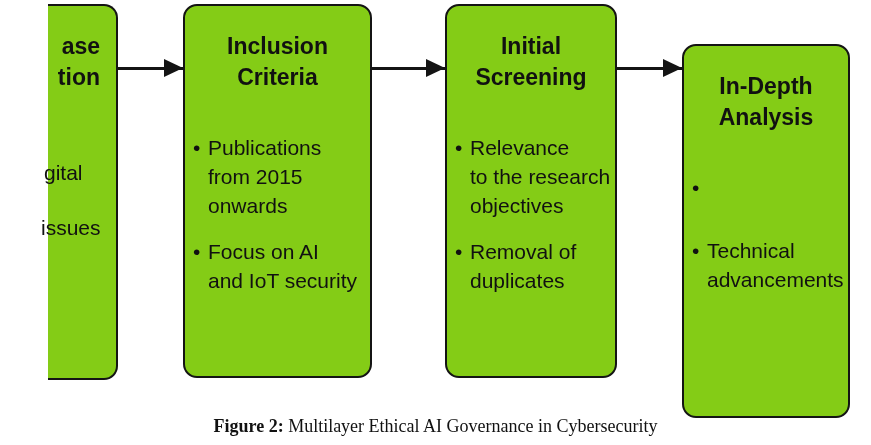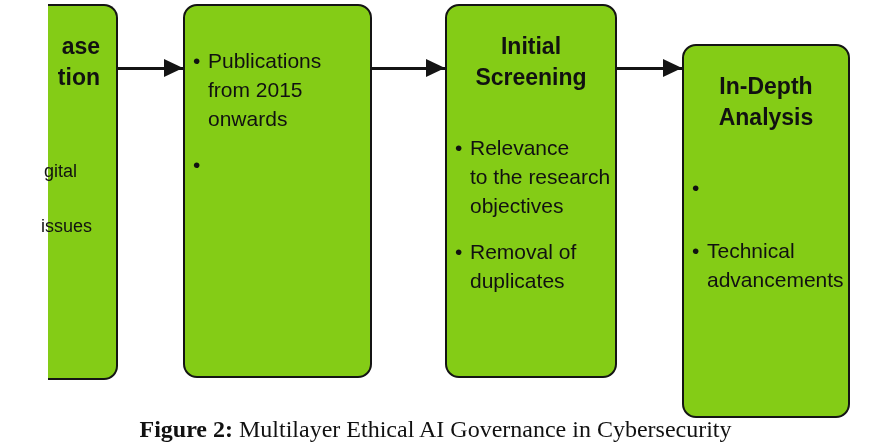--- a/index.html
+++ b/index.html
@@ -68,21 +68,21 @@
   }
   .dot {
     flex: 0 0 15px;
     width: 15px;
   }
   .bullet-text {
     white-space: pre-line;
   }
   .fragment {
     position: absolute;
-    font-size: 18px;
+    font-size: 21px;
     line-height: 1;
     white-space: nowrap;
   }
   .frag-1 { left: 44px; top: 162px; }
   .frag-2 { left: 41px; top: 217px; }
   .arrow {
     position: absolute;
     top: 66.5px;
     height: 3px;
     background: #141414;
@@ -101,21 +101,21 @@
   .arrow-1 { left: 118px; width: 65px; }
   .arrow-2 { left: 371px; width: 74px; }
   .arrow-3 { left: 616px; width: 66px; }
   .caption {
     position: absolute;
     left: 0;
     right: 0;
     top: 416px;
     text-align: center;
     font-family: "Liberation Serif", serif;
-    font-size: 24px;
+    font-size: 18px;
     color: #111111;
   }
   .caption .cap-label {
     font-weight: bold;
   }
 </style>
 </head>
 <body>
 
 <div class="canvas">
@@ -126,29 +126,33 @@
 tion</div>
     </div>
     <span class="fragment frag-1">gital</span>
     <span class="fragment frag-2">issues</span>
 
     <div class="arrow arrow-1">
       <i class="head"></i>
     </div>
 
     <div class="box box-inclusion" style="left:183px;width:189px;">
+      <div class="box-title">Inclusion
+Criteria</div>
       <ul class="bullets">
         <li>
           <span class="dot">•</span>
           <span class="bullet-text">Publications
 from 2015
 onwards</span>
         </li>
         <li>
           <span class="dot">•</span>
+          <span class="bullet-text">Focus on AI
+and IoT security</span>
         </li>
       </ul>
     </div>
 
     <div class="arrow arrow-2">
       <i class="head"></i>
     </div>
 
     <div class="box box-screening" style="left:445px;width:172px;">
       <div class="box-title">Initial

